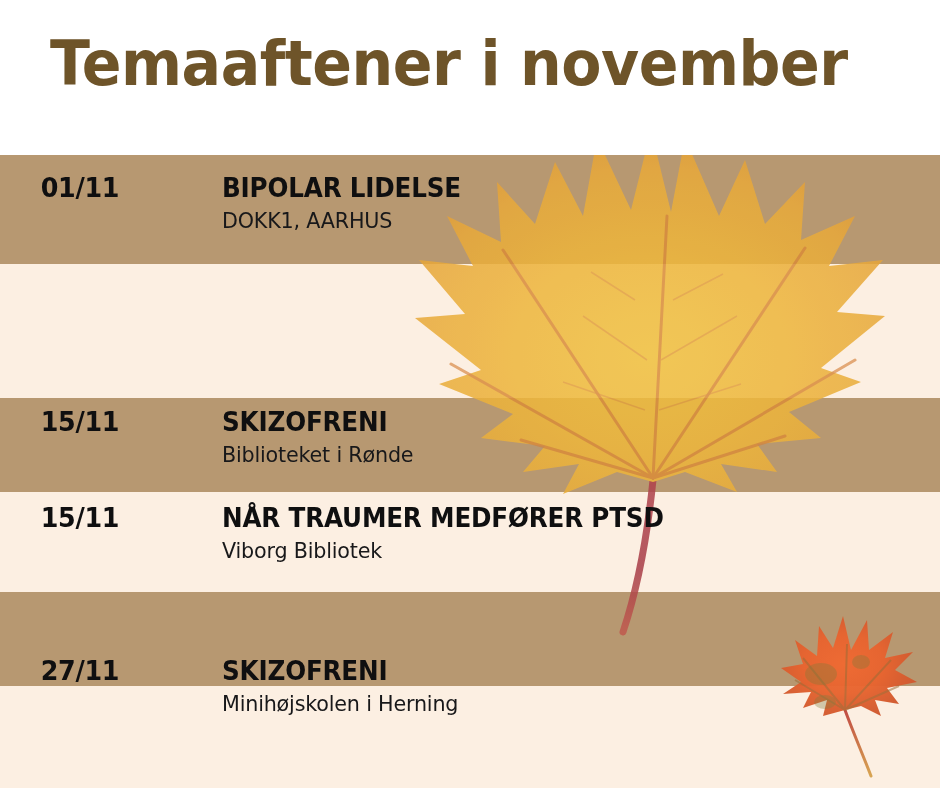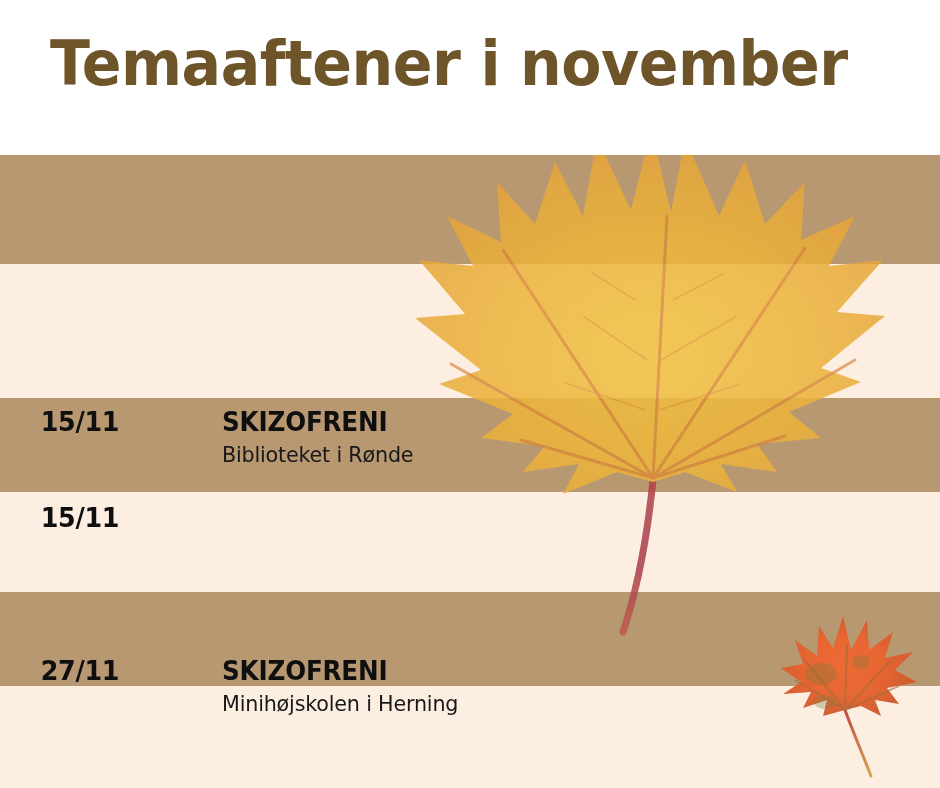--- a/index.html
+++ b/index.html
@@ -241,32 +241,43 @@
     </svg>
 
   </div>
 
   <div class="title-area">
     <div class="poster-title">Temaaftener i november</div>
   </div>
 
   <div class="rows">
 
+    <div class="row" id="row-0">
+      <div class="date">01/11</div>
+      <div class="info">
+        <div class="ev-title">BIPOLAR LIDELSE</div>
+        <div class="ev-place">DOKK1, AARHUS</div>
+      </div>
+    </div>
 
 
     <div class="row" id="row-2">
       <div class="date">15/11</div>
       <div class="info">
         <div class="ev-title">SKIZOFRENI</div>
         <div class="ev-place">Biblioteket i Rønde</div>
       </div>
     </div>
 
     <div class="row" id="row-3">
       <div class="date">15/11</div>
+      <div class="info">
+        <div class="ev-title">NÅR TRAUMER MEDFØRER PTSD</div>
+        <div class="ev-place">Viborg Bibliotek</div>
+      </div>
     </div>
 
 
     <div class="row" id="row-5">
       <div class="date">27/11</div>
       <div class="info">
         <div class="ev-title">SKIZOFRENI</div>
         <div class="ev-place">Minihøjskolen i Herning</div>
       </div>
     </div>

